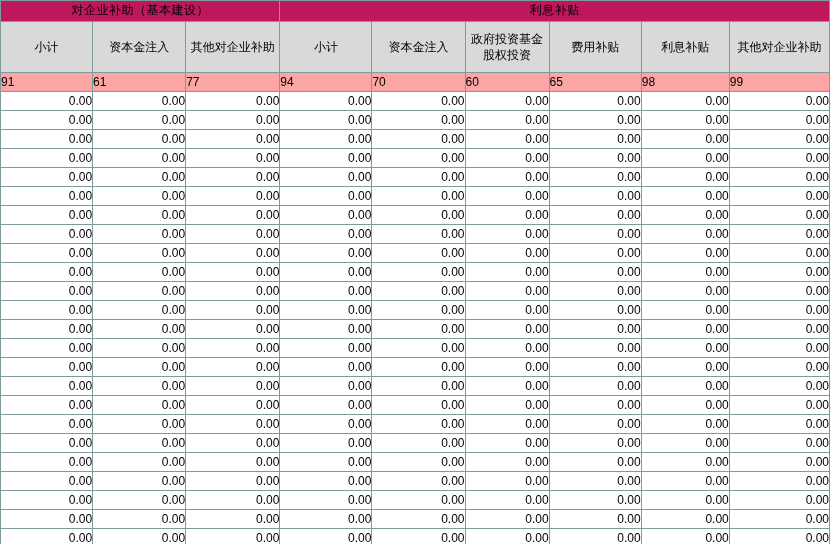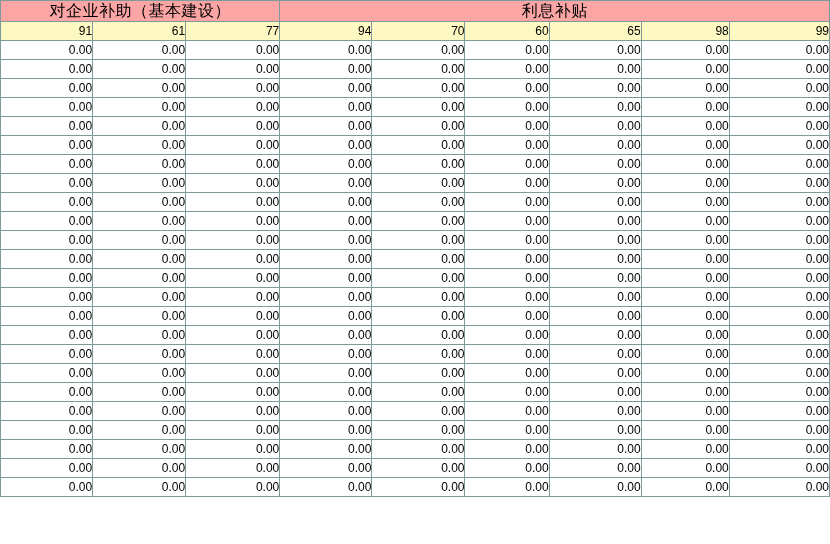--- a/index.html
+++ b/index.html
@@ -21,40 +21,41 @@
     font-size: 12px;
   }
   table.sheet td, table.sheet th {
     border: 1px solid #7f9a9a;
     padding: 0;
     margin: 0;
     font-weight: normal;
   }
   
   .grp {
-    background: #fca5a5;
+    background: #be185d;
     text-align: center;
     height: 20px;
     line-height: 20px;
-    font-size: 16px;
+    font-size: 12px;
     letter-spacing: 0.5px;
+    font-family: Liberation Mono, monospace;
   }
   
   .colhead {
     background: #d9d9d9;
     text-align: center;
     height: 50px;
     font-size: 12px;
     line-height: 16px;
     padding: 0 2px;
   }
   
   .codes td {
-    background: #fef9c3;
-    text-align: right;
+    background: #fca5a5;
+    text-align: left;
     height: 18px;
     line-height: 18px;
     font-size: 12px;
   }
   
   .data td {
     background: #ffffff;
     text-align: right;
     height: 18px;
     line-height: 18px;
@@ -76,20 +77,31 @@
       <col style="width: 84px;">
       <col style="width: 92px;">
       <col style="width: 88px;">
       <col style="width: 100px;">
     </colgroup>
   <thead>
     <tr>
         <td class="grp" colspan="3">对企业补助（基本建设）</td>
         <td class="grp" colspan="6">利息补贴</td>
       </tr>
+    <tr>
+        <td class="colhead">小计</td>
+        <td class="colhead">资本金注入</td>
+        <td class="colhead">其他对企业补助</td>
+        <td class="colhead">小计</td>
+        <td class="colhead">资本金注入</td>
+        <td class="colhead">政府投资基金股权投资</td>
+        <td class="colhead">费用补贴</td>
+        <td class="colhead">利息补贴</td>
+        <td class="colhead">其他对企业补助</td>
+      </tr>
     <tr class="codes">
         <td>91</td>
         <td>61</td>
         <td>77</td>
         <td>94</td>
         <td>70</td>
         <td>60</td>
         <td>65</td>
         <td>98</td>
         <td>99</td>

